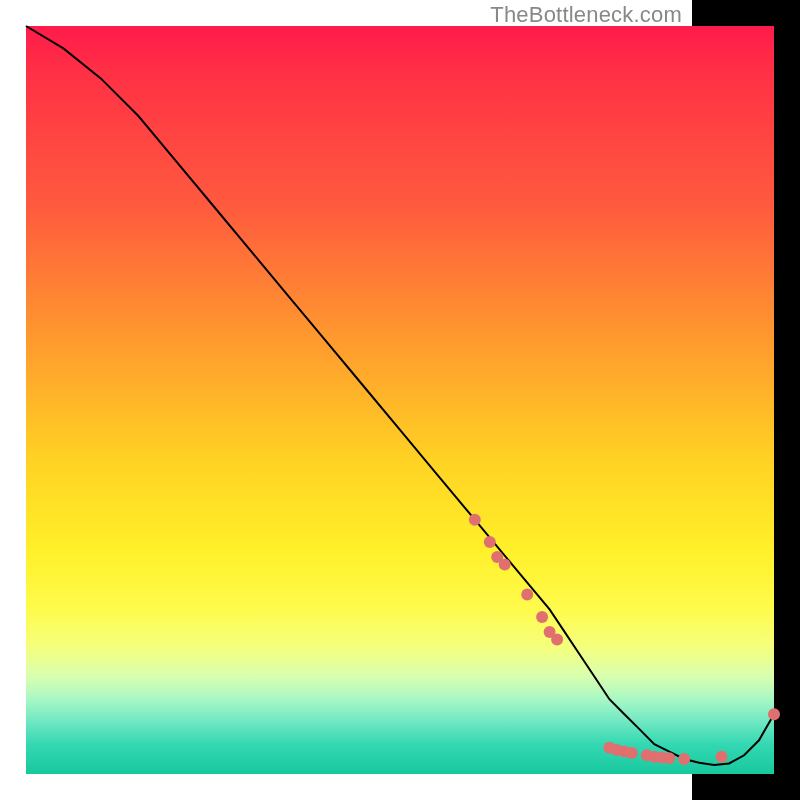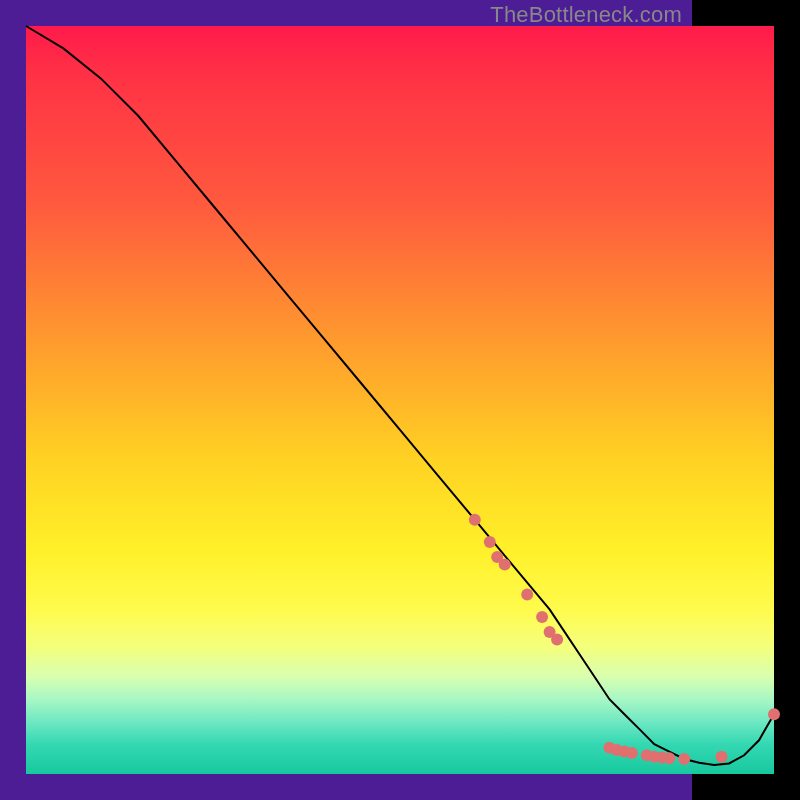--- a/index.html
+++ b/index.html
@@ -8,21 +8,21 @@
     width: 800px;
     height: 800px;
     background: #000;
     overflow: hidden;
     font-family: Arial, Helvetica, sans-serif;
   }
   .stage {
     position: relative;
     width: 692px;
     height: 800px;
-    background: #4c1d95;
+    background: #ffffff;
   }
   .plot {
     position: absolute;
     left: 26px;
     top: 26px;
     width: 748px;
     height: 748px;
     
     background: linear-gradient(
       to bottom,

